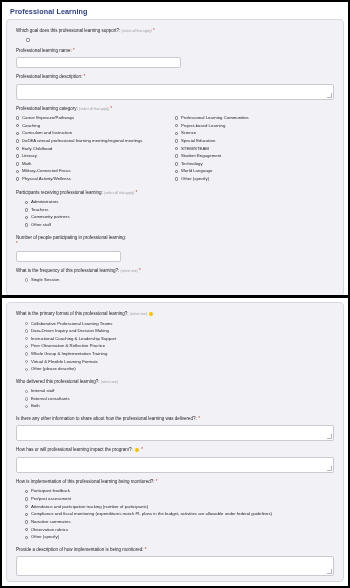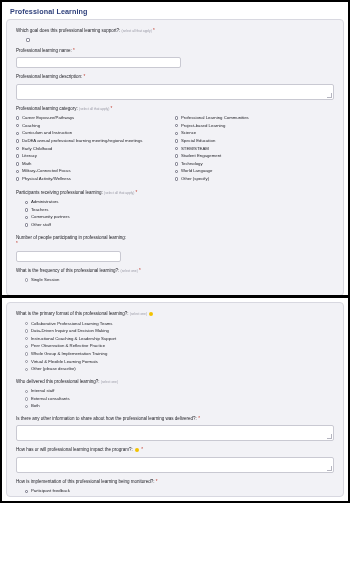--- a/index.html
+++ b/index.html
@@ -4,21 +4,21 @@
 <style>
   * { box-sizing: border-box; }
   html, body {
     margin: 0; padding: 0;
     width: 350px; height: 588px;
     background: #ffffff;
     font-family: "Liberation Sans", sans-serif;
     overflow: hidden;
   }
   .screen {
-    width: 350px; height: 503px;
+    width: 350px; height: 588px;
     position: relative;
     background: #ffffff;
     border: 2px solid #000000;
     display: flex;
     flex-direction: column;
   }
   
   .panel-top {
     position: relative;
     height: 296px;

